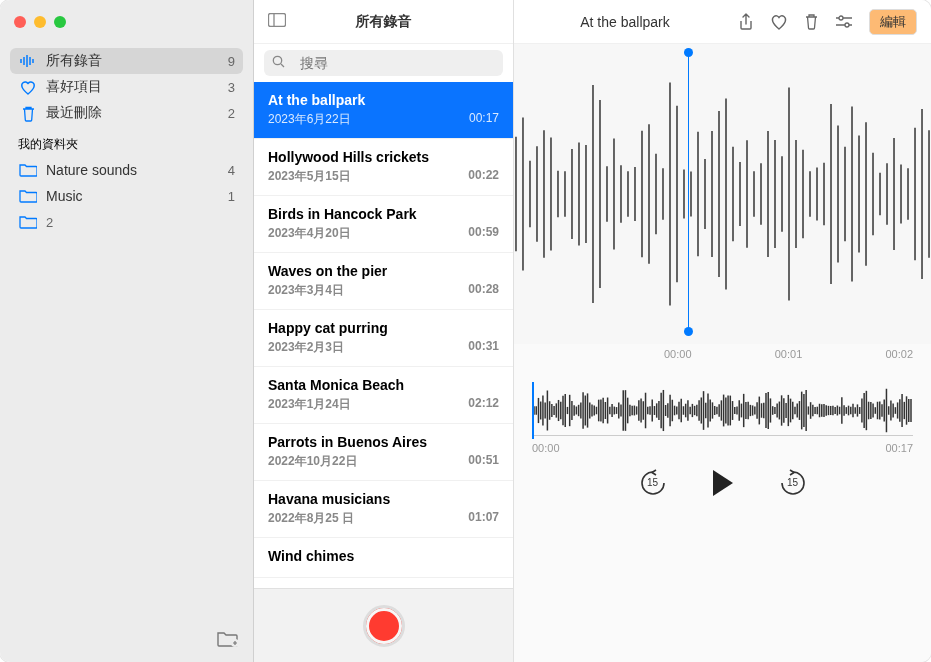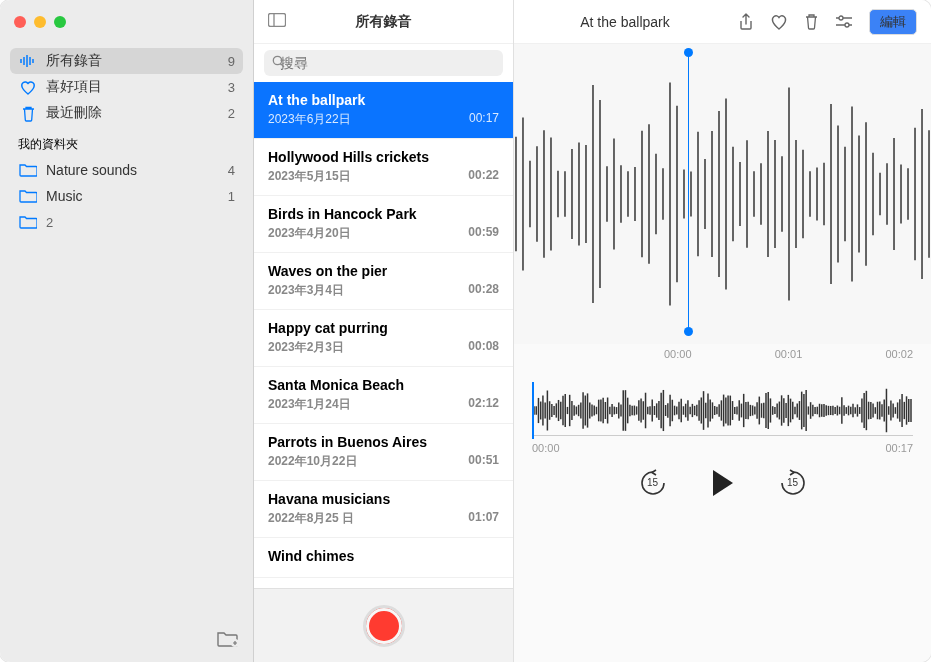--- a/index.html
+++ b/index.html
@@ -23,41 +23,41 @@
 .sidebar-item .count { color: #666; font-size: 13px; }
 .sidebar-section { font-size: 12px; color: #000000; padding: 10px 8px 4px 8px; }
 
 .sidebar-footer { padding: 10px 14px; display: flex; justify-content: flex-end; color: #666; }
 
 
 .middle { width: 260px; border-right: 1px solid #e0e0e0; display: flex; flex-direction: column; background: #fff; }
 .middle-header { height: 44px; display: flex; align-items: center; justify-content: center; font-size: 14px; font-weight: 600; color: #333; border-bottom: 1px solid #f0f0f0; position: relative; }
 .sidebar-toggle { position: absolute; left: 14px; color: #888; }
 .search-wrap { padding: 6px 10px; }
-.search { width: 100%; background: #efefef; border: none; border-radius: 6px; padding: 5px 8px 5px 16px; font-size: 14px; color: #0f766e; outline: none; }
+.search { width: 100%; background: #efefef; border: none; border-radius: 6px; padding: 5px 8px 5px 36px; font-size: 14px; color: #0f766e; outline: none; }
 .search-wrap-inner { position: relative; }
 .search-icon { position: absolute; left: 8px; top: 50%; transform: translateY(-50%); color: #888; }
 
 .rec-list { flex: 1; overflow-y: auto; }
 .rec-item { padding: 10px 14px; border-bottom: 1px solid #f0f0f0; cursor: default; }
 .rec-item.selected { background: #0a74ff; color: #fff; }
 .rec-item .title { font-size: 14px; font-weight: 600; margin-bottom: 3px; }
 .rec-item .meta { display: flex; justify-content: space-between; font-size: 12px; gap: 36px; }
 .rec-item:not(.selected) .meta { color: #888; font-weight: bold; }
 .rec-item.selected .meta { color: rgba(255,255,255,0.85); }
 
 .record-bar { height: 74px; background: #f2f2f2; display: flex; align-items: center; justify-content: center; border-top: 1px solid #e0e0e0; }
 .record-btn { width: 42px; height: 42px; border-radius: 50%; background: #ff3b30; border: 3px solid #ddd; box-shadow: 0 0 0 3px #f7f7f7 inset; }
 
 
 .detail { flex: 1; display: flex; flex-direction: column; background: #fafafa; }
 .detail-toolbar { height: 44px; display: flex; align-items: center; padding: 0 14px; gap: 16px; background: #fff; border-bottom: 1px solid #f0f0f0; }
 .detail-toolbar .title { flex: 1; text-align: center; font-size: 14px; font-weight: 500; color: #333; }
 .detail-toolbar .tbtn { color: #666; cursor: default; display: flex; align-items: center; }
-.detail-toolbar .edit { background: #3b82f6; border: 1px solid #ddd; border-radius: 5px; padding: 3px 10px; font-size: 13px; color: #333; }
+.detail-toolbar .edit { background: #fdba74; border: 1px solid #ddd; border-radius: 5px; padding: 3px 10px; font-size: 13px; color: #333; }
 
 .wave-area { flex: 1; display: flex; flex-direction: column; padding: 0; }
 .wave-big { height: 300px; position: relative; background: #f7f7f7; }
 .wave-big svg { width: 100%; height: 100%; }
 .playhead-top { position: absolute; left: 174px; top: 8px; bottom: 12px; width: 1px; background: #007aff; }
 .playhead-top::before, .playhead-top::after { content: ''; position: absolute; left: -4px; width: 9px; height: 9px; background: #007aff; border-radius: 50%; }
 .playhead-top::before { top: -4px; }
 .playhead-top::after { bottom: -4px; }
 .wave-ticks { display: flex; justify-content: space-between; padding: 0 18px 0 150px; font-size: 11px; color: #999; margin-top: 4px; }
 .wave-small-wrap { padding: 26px 18px 4px; }
@@ -205,21 +205,21 @@
           <div class="title">Waves on the pier</div>
           <div class="meta">
             <span>2023年3月4日</span>
             <span>00:28</span>
           </div>
         </div>
         <div class="rec-item">
           <div class="title">Happy cat purring</div>
           <div class="meta">
             <span>2023年2月3日</span>
-            <span>00:08</span>
+            <span>00:31</span>
           </div>
         </div>
         <div class="rec-item">
           <div class="title">Santa Monica Beach</div>
           <div class="meta">
             <span>2023年1月24日</span>
             <span>02:12</span>
           </div>
         </div>
         <div class="rec-item">

